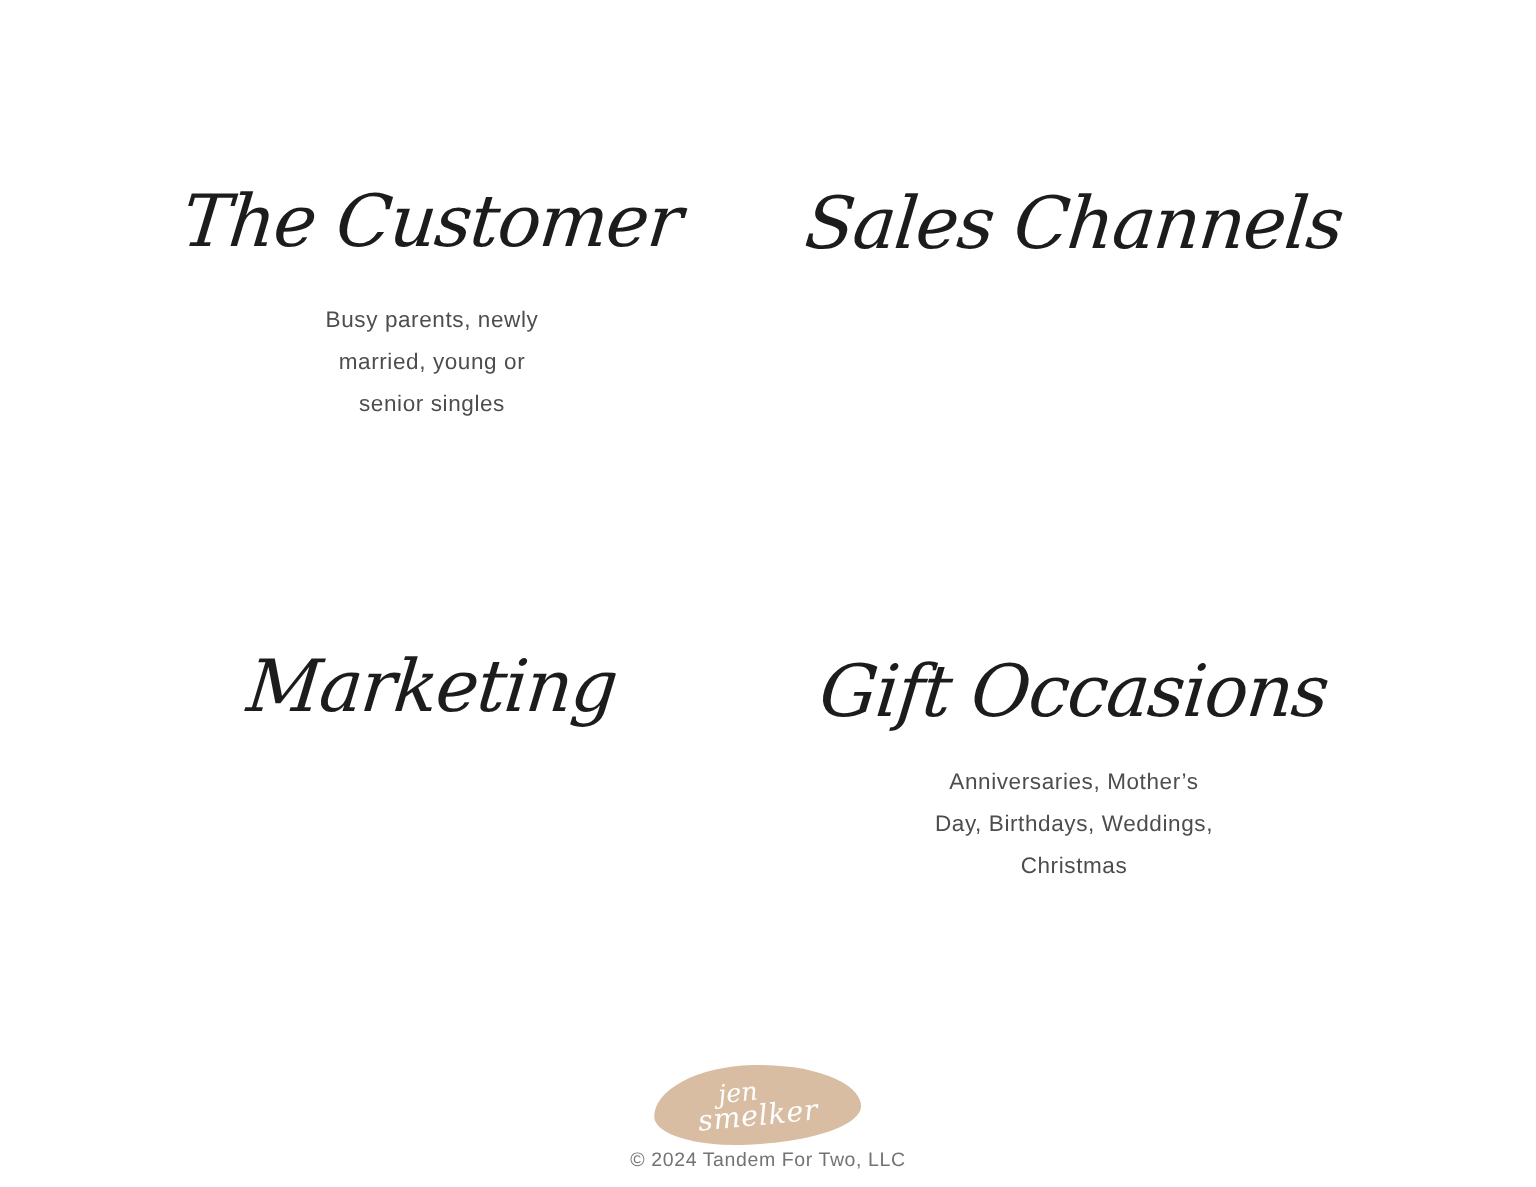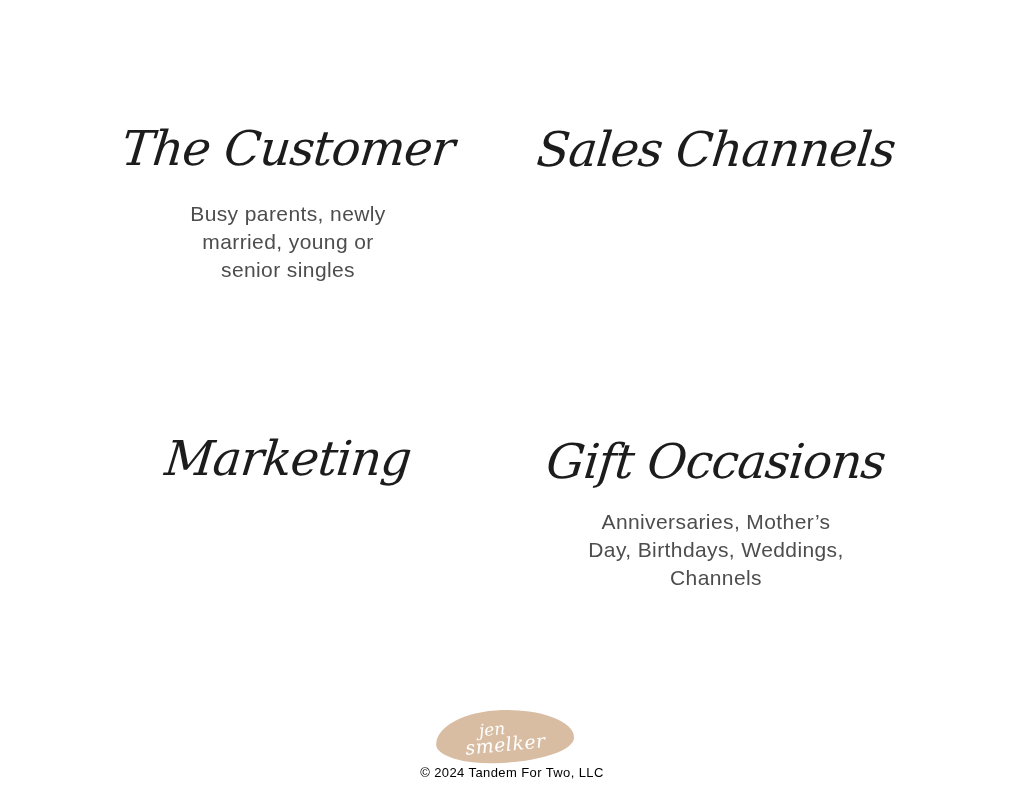--- a/index.html
+++ b/index.html
@@ -44,21 +44,21 @@
   .q2 .script-heading { height: 92px; }
 
   .q3 { left: 103px; top: 413px; }
   .q3 .script-heading { height: 90px; }
 
   .q4 { left: 531px; top: 418px; }
   .q4 .script-heading { height: 85px; }
 
   .body-text {
     margin-top: 5px;
-    font-size: 21px;
+    font-size: 15px;
     line-height: 28px;
     letter-spacing: 0.4px;
     color: #4d4d4d;
     white-space: pre-line;
   }
 
   .footer {
     position: absolute;
     left: 0;
     top: 700px;
@@ -97,21 +97,21 @@
     letter-spacing: 0.5px;
   }
 
   .copyright {
     position: absolute;
     left: 0;
     top: 65px;
     width: 100%;
     font-size: 13px;
     letter-spacing: 0.4px;
-    color: #000000;
+    color: #737373;
   }
 </style>
 </head>
 <body>
 
 <div class="page">
 
   <section class="quad q1">
     <div class="script-heading">The Customer</div>
     <p class="body-text">Busy parents, newly
@@ -124,21 +124,21 @@
   </section>
 
   <section class="quad q3">
     <div class="script-heading">Marketing</div>
   </section>
 
   <section class="quad q4">
     <div class="script-heading">Gift Occasions</div>
     <p class="body-text">Anniversaries, Mother’s
 Day, Birthdays, Weddings,
-Channels</p>
+Christmas</p>
   </section>
 
   <footer class="footer">
     <div class="logo-blob">
       <div class="logo-script logo-line1">jen</div>
       <div class="logo-script logo-line2">smelker</div>
     </div>
     <div class="copyright">© 2024 Tandem For Two, LLC</div>
   </footer>
 

